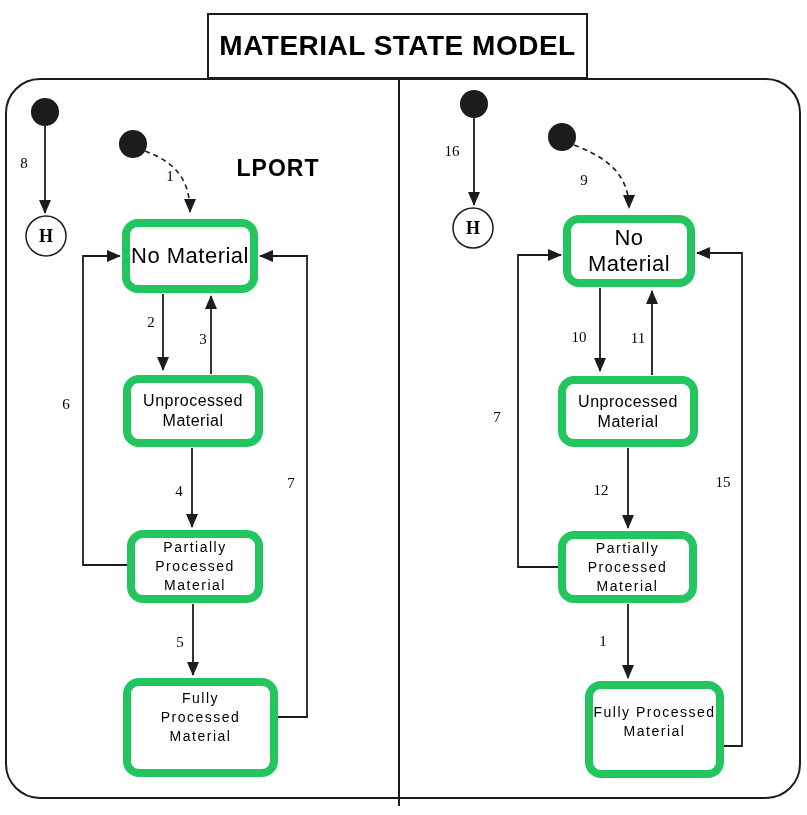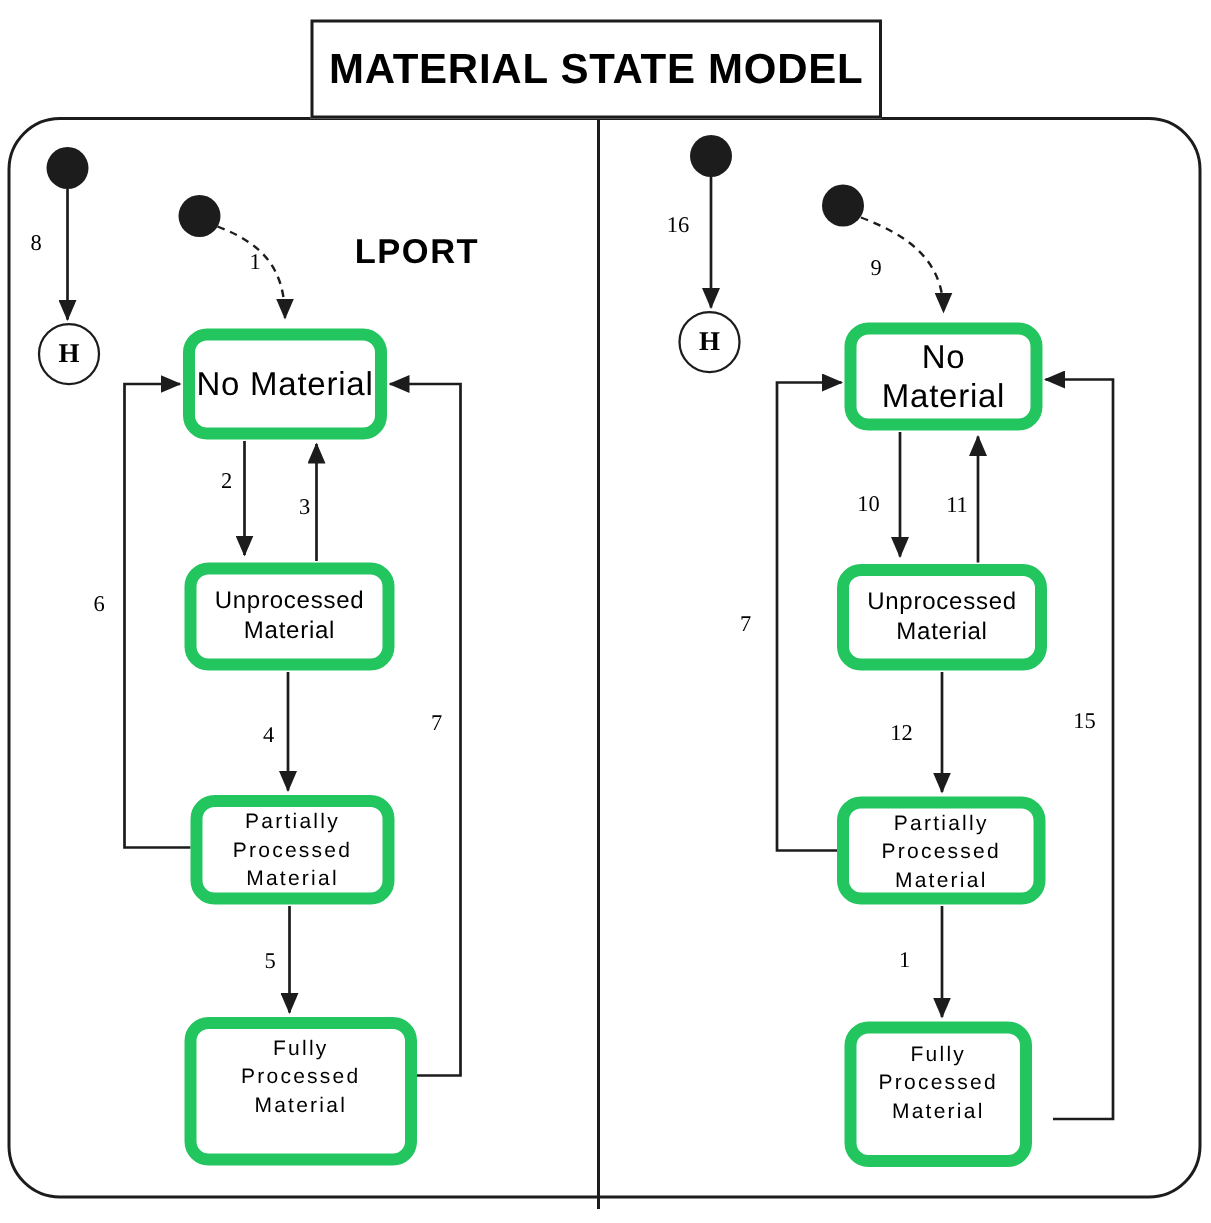--- a/index.html
+++ b/index.html
@@ -114,21 +114,21 @@
   </div>
   <div class="state-box" style="left:558px;top:376px;width:140px;height:71px">
     <span class="state-label fs20">Unprocessed
 Material</span>
   </div>
   <div class="state-box" style="left:558px;top:531px;width:139px;height:72px">
     <span class="state-label fs15">Partially
 Processed
 Material</span>
   </div>
-  <div class="state-box lift16" style="left:563px;top:681px;width:125px;height:97px">
+  <div class="state-box lift16" style="left:585px;top:681px;width:139px;height:97px">
     <span class="state-label fs15">Fully Processed
 Material</span>
   </div>
 
   <div class="t-label" style="left:170px;top:176px">1</div>
   <div class="t-label" style="left:151px;top:322px">2</div>
   <div class="t-label" style="left:203px;top:339px">3</div>
   <div class="t-label" style="left:179px;top:491px">4</div>
   <div class="t-label" style="left:180px;top:642px">5</div>
   <div class="t-label" style="left:66px;top:404px">6</div>

